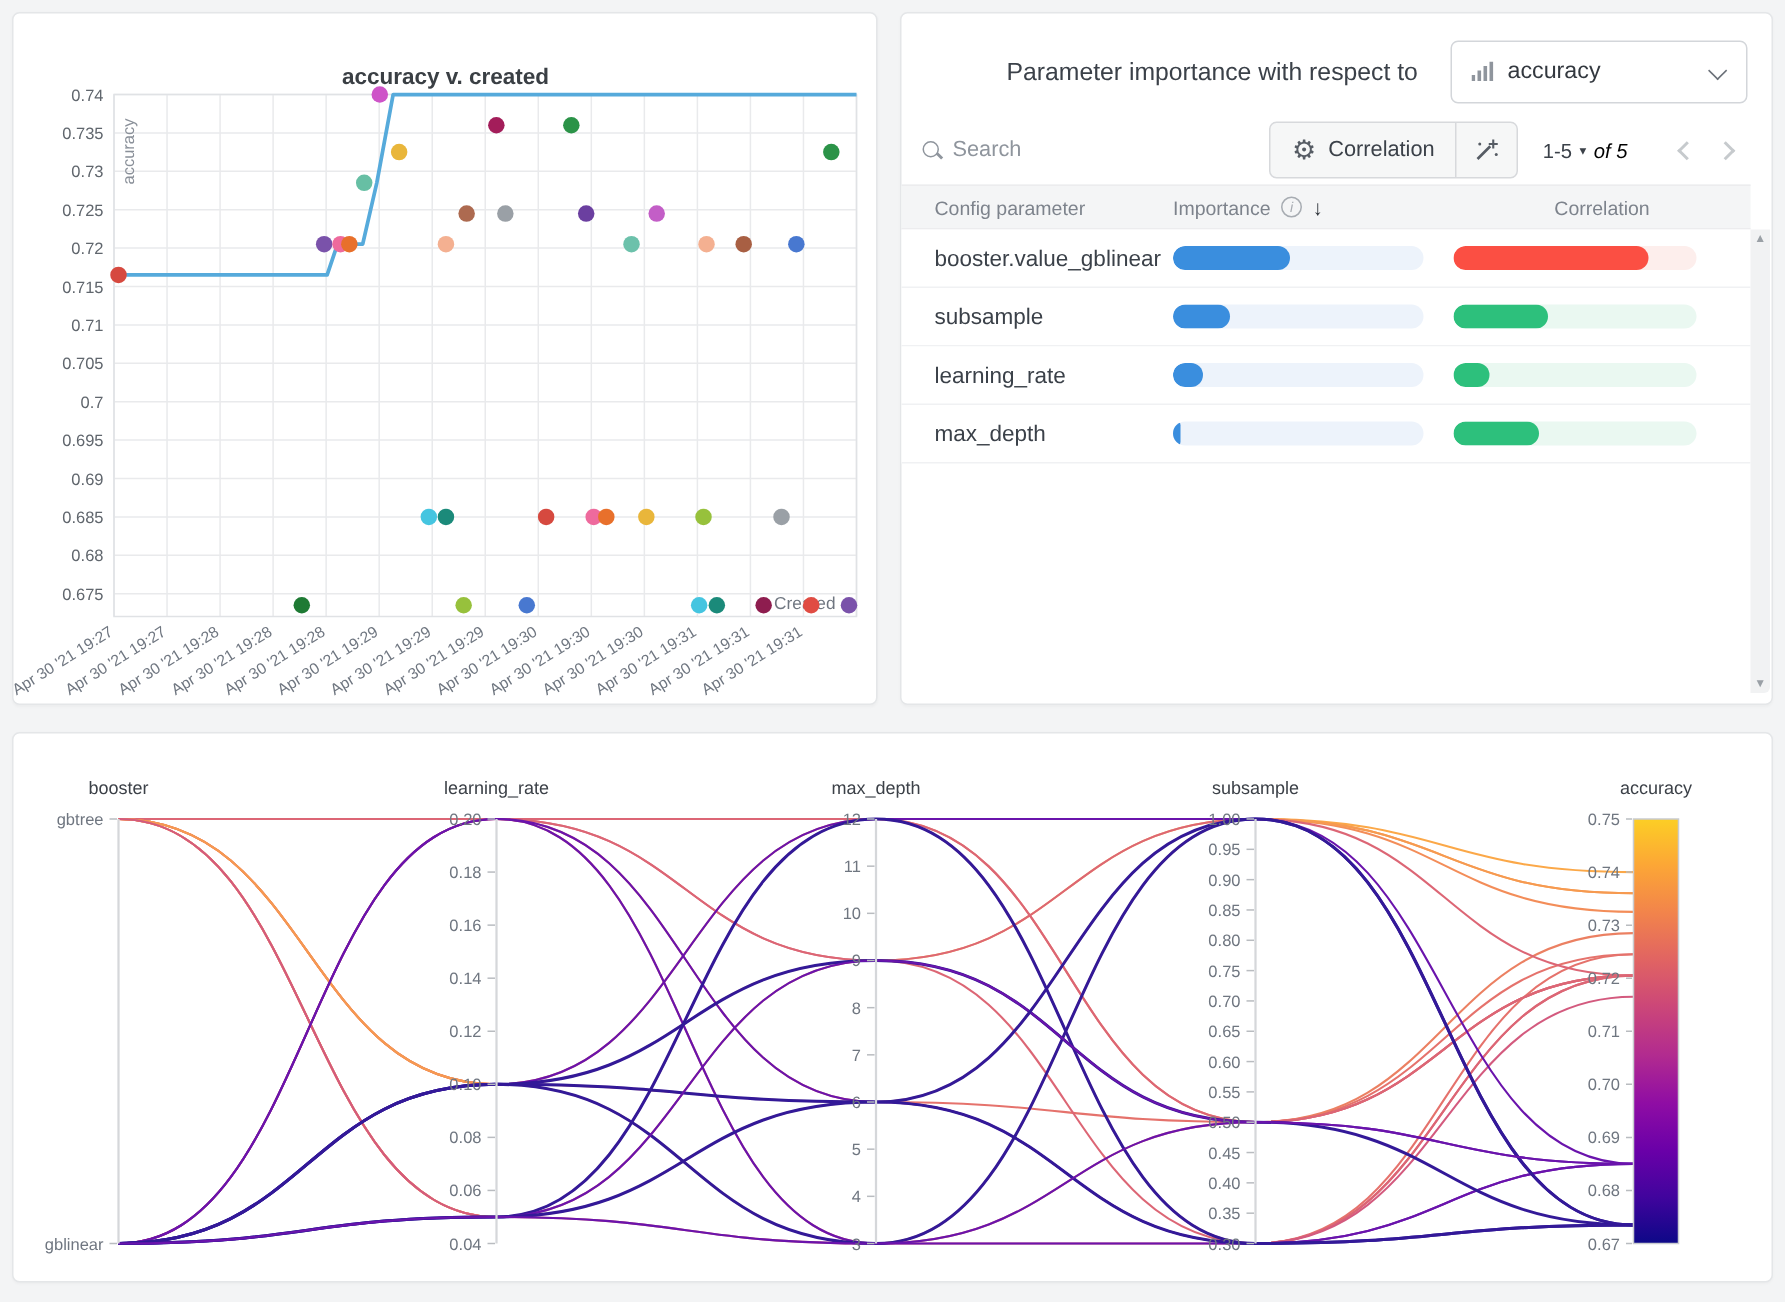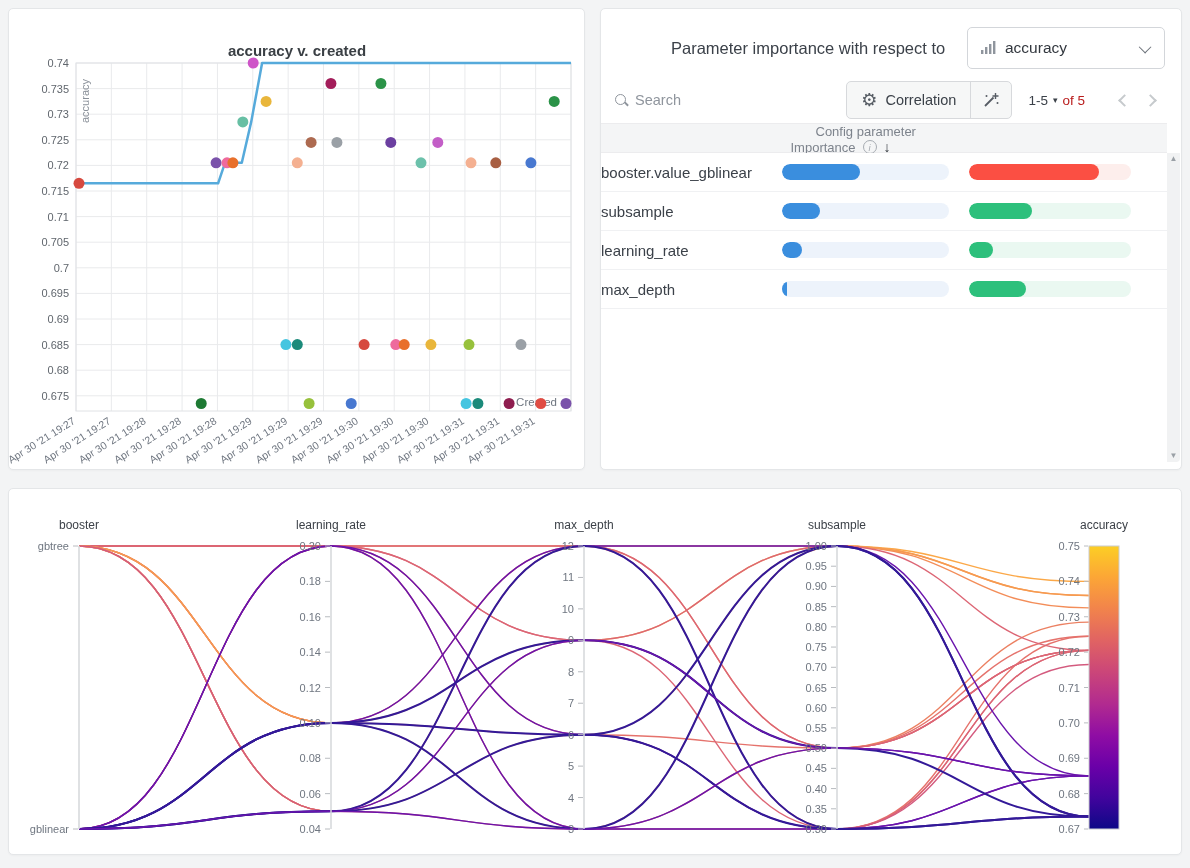--- a/index.html
+++ b/index.html
@@ -29,38 +29,38 @@
   .search-glass::after{content:"";position:absolute;left:9px;top:9px;width:5px;height:1.5px;
     background:#8f959d;transform:rotate(45deg);}
   .btn-group{display:flex;align-items:stretch;border:1px solid #d7d9dc;border-radius:5px;
     overflow:hidden;background:#f6f7f7;height:38px;}
   .btn-params{display:flex;align-items:center;gap:8px;padding:0 14px;font-size:14.5px;
     color:#3b4149;border-right:1px solid #d7d9dc;cursor:pointer;}
   .gear{font-size:18px;color:#565c64;line-height:1;}
   .btn-wand{width:40px;display:flex;align-items:center;justify-content:center;cursor:pointer;}
   .pagination{display:flex;align-items:center;gap:5px;margin-left:16px;font-size:13.5px;color:#3b4149;}
   .caret{font-size:9px;color:#3b4149;}
-  .pg-of{color:#b91c1c;}
+  .pg-of{color:#000000;font-style:italic;}
   .pg-btn{width:26px;height:26px;display:flex;align-items:center;justify-content:center;cursor:pointer;}
   .chev{width:9px;height:9px;border-left:2px solid #c6cacd;border-bottom:2px solid #c6cacd;}
   .chev.left{transform:rotate(45deg);}
   .chev.right{transform:rotate(-135deg);}
   .pg-prev{margin-left:26px;}
   .table-head{position:absolute;top:114px;left:0;right:14px;height:30px;background:#f4f5f6;
     border-top:1px solid #ececee;border-bottom:1px solid #ececee;display:flex;align-items:center;
-    font-size:13px;color:#7d838c;flex-direction:column;}
+    font-size:13px;color:#7d838c;}
   .h-param{width:181px;padding-left:22px;}
   .h-imp{width:187px;display:flex;align-items:center;gap:7px;text-align:center;}
   .info-i{width:14px;height:14px;border:1px solid #a7acb2;border-radius:50%;color:#a7acb2;
     font-size:9.5px;display:inline-flex;align-items:center;justify-content:center;font-style:italic;}
   .sort-arrow{color:#2e333a;font-size:14px;font-weight:bold;}
   .h-corr{flex:1;text-align:center;}
   .rows{position:absolute;top:144px;left:0;right:14px;}
   .t-row{display:flex;align-items:center;height:39px;border-bottom:1px solid #f0f1f3;background:#fff;}
-  .t-param{width:181px;font-size:15px;color:#3b4149;white-space:nowrap;}
+  .t-param{width:181px;padding-left:22px;font-size:15px;color:#3b4149;white-space:nowrap;}
   .t-imp{width:187px;}
   .t-corr{flex:1;}
   .track{width:167px;height:16px;border-radius:8px;position:relative;overflow:hidden;}
   .t-corr .track{width:162px;}
   .fill{position:absolute;left:0;top:0;bottom:0;border-radius:8px;}
   .scrollbar{position:absolute;top:144px;right:1px;width:13px;height:309px;background:#f1f2f3;
     display:flex;flex-direction:column;justify-content:space-between;align-items:center;
     padding:2px 0;border-radius:0 0 4px 0;}
   .sb-arrow{font-size:8px;color:#9aa0a6;cursor:pointer;line-height:1;}
   svg text{font-family:"Liberation Sans",sans-serif;}

